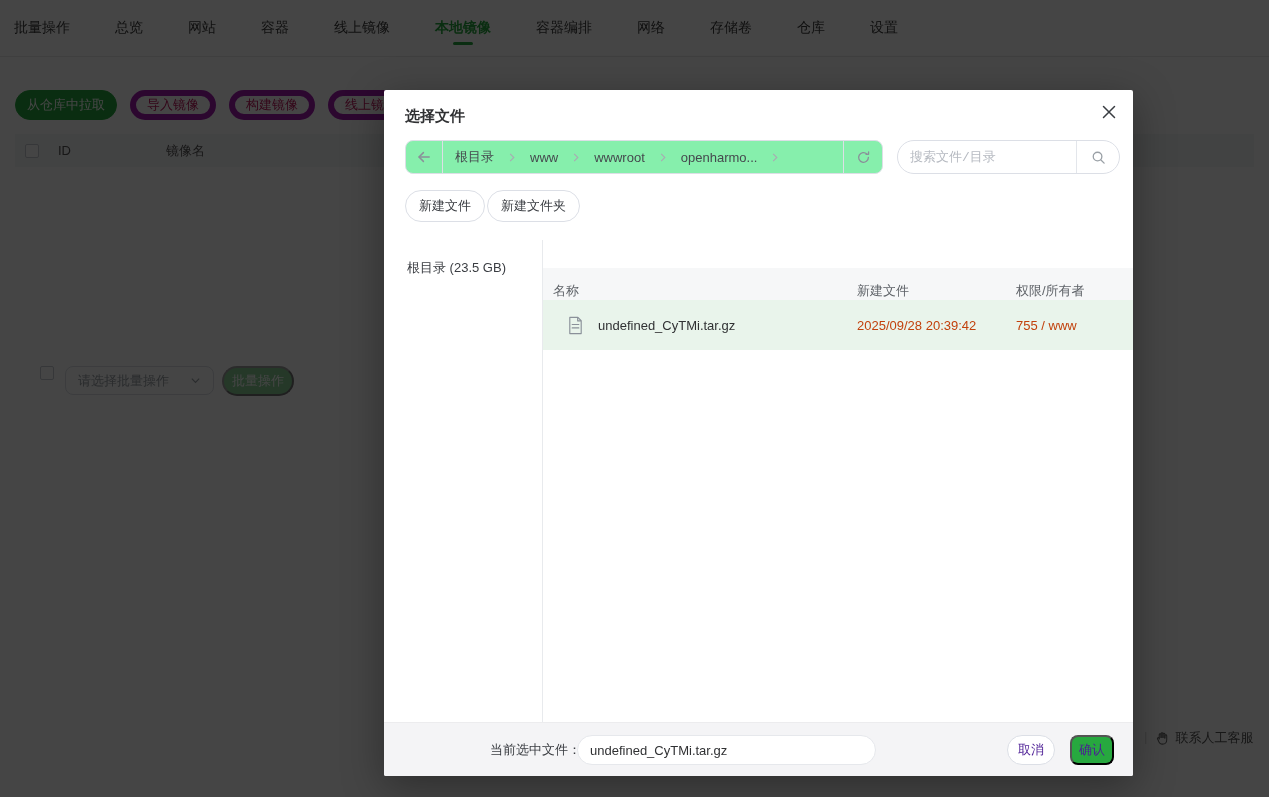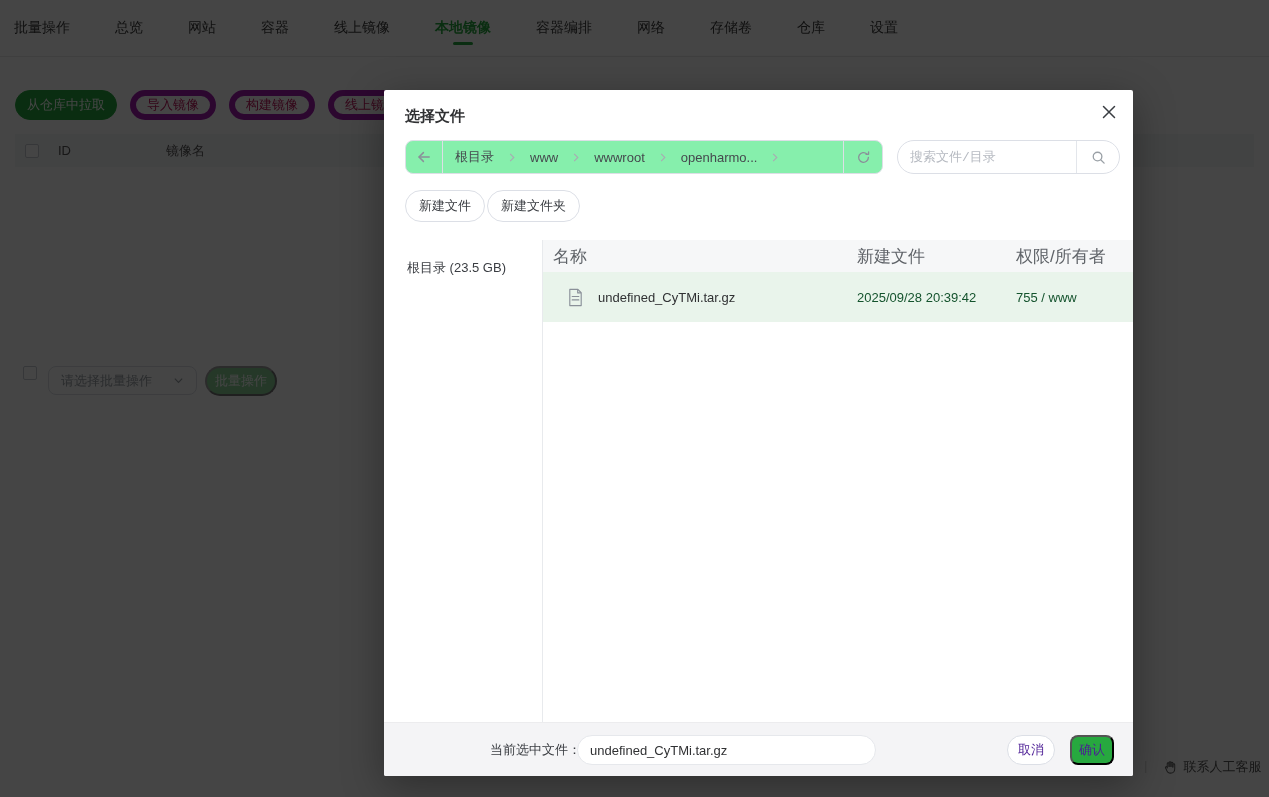--- a/index.html
+++ b/index.html
@@ -32,30 +32,30 @@
   .btn.green{background:var(--primary);color:#fff;border:1px solid var(--primary);}
   .btn.plain{background:#fff;color:#be185d;border:6px solid #a21caf;}
 
   .list-header{position:absolute;top:134px;left:15px;right:15px;height:33px;
     background:#f5f6f8;display:flex;align-items:center;}
   .cb{width:14px;height:14px;border:1px solid #c6cad1;border-radius:2px;background:#fff;cursor:pointer;flex:none;}
   .list-header .cb{margin-left:10px;}
   .lh-id{margin-left:19px;font-size:13px;color:#555;}
   .lh-name{margin-left:95px;font-size:13px;color:#555;}
 
-  .batch{position:absolute;top:366px;left:15px;display:flex;}
+  .batch{position:absolute;top:366px;left:32px;display:flex;}
   .batch .cb{margin-left:8px;}
   .select{margin-left:11px;width:149px;height:29px;border:1px solid #dcdfe6;border-radius:8px;
     display:flex;align-items:center;justify-content:space-between;padding:0 12px;
     color:#9aa0a6;font-size:13px;background:#fff;cursor:pointer;}
   .batch-btn{margin-left:8px;height:30px;width:72px;border-radius:15px;background:var(--primary);
     opacity:.55;color:#fff;font-size:13px;display:flex;align-items:center;justify-content:center;cursor:pointer;}
 
-  .page-footer{position:absolute;top:758px;left:1144px;display:flex;align-items:flex-start;
-    gap:16px;font-size:13px;color:#555;white-space:nowrap;}
+  .page-footer{position:absolute;top:729px;left:1144px;display:flex;align-items:flex-start;
+    gap:8px;font-size:13px;color:#555;white-space:nowrap;}
   .pf-divider{color:#d8d8d8;}
   .pf-link{display:flex;align-items:center;gap:5px;cursor:pointer;color:#555;}
 
   
   .overlay{position:absolute;inset:0;background:rgba(0,0,0,.73);z-index:5;}
 
   
   .modal{position:absolute;left:384px;top:90px;width:749px;height:686px;background:#fff;
     border-radius:2px;box-shadow:0 10px 40px rgba(0,0,0,.35);z-index:10;overflow:hidden;}
   .modal-title{position:absolute;top:17px;left:21px;font-size:15px;font-weight:bold;color:#303133;}
@@ -82,28 +82,28 @@
 
   .new-btns{position:absolute;top:100px;left:21px;display:flex;gap:2px;}
   .btn2{height:32px;border-radius:16px;border:1px solid #dcdfe6;background:#fff;color:#3a3d42;
     font-size:13px;display:inline-flex;align-items:center;padding:0 13px;cursor:pointer;}
 
   .body-area{position:absolute;top:150px;left:0;right:0;bottom:54px;display:flex;}
   .side{width:159px;border-right:1px solid #e8eaed;padding-top:10px;flex:none;}
   .side-item{height:36px;display:flex;align-items:center;padding-left:23px;font-size:13px;
     color:#3a3d42;cursor:pointer;}
   .ftable{flex:1;display:flex;flex-direction:column;min-width:0;}
-  .ft-header{height:32px;background:#f6f7f8;display:flex;align-items:center;font-size:17px;color:#5f6368;flex:none;}
+  .ft-header{height:32px;background:#f6f7f8;display:flex;align-items:flex-end;font-size:13px;color:#5f6368;flex:none;margin-top:28px;}
   .col-name{flex:1;padding-left:10px;min-width:0;}
   .col-time{width:159px;padding-left:10px;flex:none;}
   .col-perm{width:127px;padding-left:10px;flex:none;}
   .ft-row{height:50px;display:flex;align-items:center;background:var(--row-selected);
     font-size:13px;color:#303133;cursor:pointer;flex:none;}
   .ft-row .col-name{display:flex;align-items:center;gap:14px;padding-left:24px;}
-  .ft-row .col-time,.ft-row .col-perm{color:#14532d;}
+  .ft-row .col-time,.ft-row .col-perm{color:#c2410c;}
 
   .modal-footer{position:absolute;left:0;right:0;bottom:0;height:54px;background:#f4f4f6;
     border-top:1px solid #ececee;}
   .mf-label{position:absolute;left:106px;top:50%;transform:translateY(-50%);font-size:13px;color:#3a3d42;}
   .mf-input{position:absolute;left:193px;top:12px;width:299px;height:30px;border:1px solid #e6e8ec;
     border-radius:15px;background:#fff;padding:0 12px;font-size:13px;color:#303133;outline:none;
     font-family:inherit;}
   .mf-cancel{position:absolute;right:78px;top:12px;height:30px;width:48px;border-radius:15px;
     border:1px solid #dcdfe6;background:#fff;color:#4c1d95;font-size:13px;display:flex;
     align-items:center;justify-content:center;cursor:pointer;}

